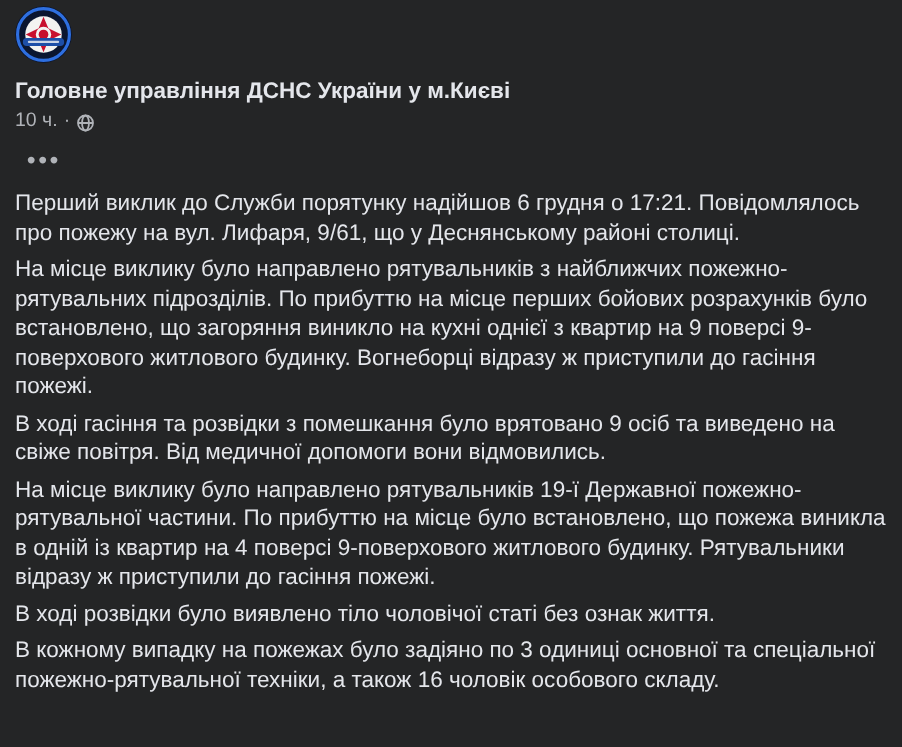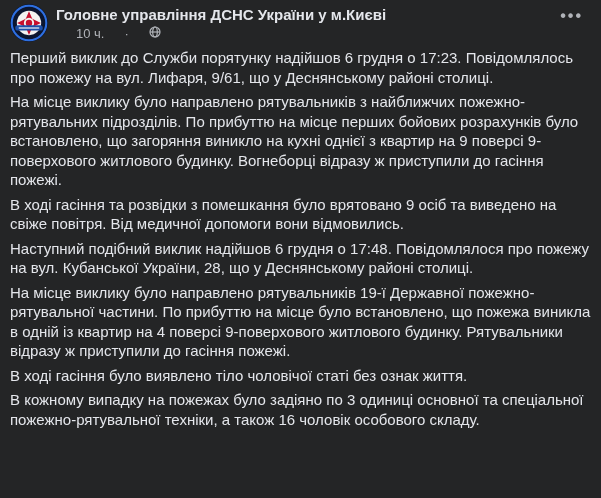--- a/index.html
+++ b/index.html
@@ -15,20 +15,21 @@
     font-family: "Liberation Sans", sans-serif;
     color: #e4e6eb;
     overflow: hidden;
     box-sizing: border-box;
     padding: 4px 10px 0 10px;
   }
   .post-header {
     display: flex;
     align-items: flex-start;
     gap: 8px;
+    flex-direction: column;
   }
   .avatar {
     width: 38px;
     height: 38px;
     border-radius: 50%;
     flex: 0 0 auto;
     cursor: pointer;
   }
   .header-text {
     flex: 1 1 auto;
@@ -37,27 +38,26 @@
   }
   .page-name {
     font-size: 15px;
     font-weight: 700;
     color: #e4e6eb;
     line-height: 19px;
     cursor: pointer;
   }
   .meta-row {
     display: flex;
-    align-items: flex-start;
-    gap: 20px;
+    align-items: flex-end;
+    gap: 4px;
     font-size: 13px;
     color: #b0b3b8;
     line-height: 16px;
     margin-top: 2px;
-    margin-left: 20px;
   }
   .meta-row .timestamp { cursor: pointer; }
   .globe-icon {
     display: inline-block;
     width: 12px;
     height: 12px;
   }
   .options-btn {
     flex: 0 0 auto;
     color: #b0b3b8;
@@ -118,32 +118,31 @@
         </svg>
       </div>
     </div>
 
     <div class="options-btn">•••</div>
   </div>
 
   <div class="post-body">
     <div>
 
-        <p>Перший виклик до Служби порятунку надійшов 6 грудня о 17:23. Повідомлялось про пожежу на вул. Лифаря, 9/61, що у Деснянському районі столиці.</p>
+        <p>Перший виклик до Служби порятунку надійшов 6 грудня о 17:21. Повідомлялось про пожежу на вул. Лифаря, 9/61, що у Деснянському районі столиці.</p>
 
         <p>На місце виклику було направлено рятувальників з найближчих пожежно-рятувальних підрозділів. По прибуттю на місце перших бойових розрахунків було встановлено, що загоряння виникло на кухні однієї з квартир на 9 поверсі 9-поверхового житлового будинку. Вогнеборці відразу ж приступили до гасіння пожежі.</p>
 
 
         <p>В ході гасіння та розвідки з помешкання було врятовано 9 осіб та виведено на свіже повітря. Від медичної допомоги вони відмовились.</p>
 
-        <p>Наступний подібний виклик надійшов 6 грудня о 17:48. Повідомлялося про пожежу на вул. Кубанської України, 28, що у Деснянському районі столиці.</p>
 
         <p>На місце виклику було направлено рятувальників 19-ї Державної пожежно-рятувальної частини. По прибуттю на місце було встановлено, що пожежа виникла в одній із квартир на 4 поверсі 9-поверхового житлового будинку. Рятувальники відразу ж приступили до гасіння пожежі.</p>
 
 
-        <p>В ході гасіння було виявлено тіло чоловічої статі без ознак життя.</p>
+        <p>В ході розвідки було виявлено тіло чоловічої статі без ознак життя.</p>
 
         <p>В кожному випадку на пожежах було задіяно по 3 одиниці основної та спеціальної пожежно-рятувальної техніки, а також 16 чоловік особового складу.</p>
 
       </div>
   </div>
 
 </div>
 
 </body></html>

